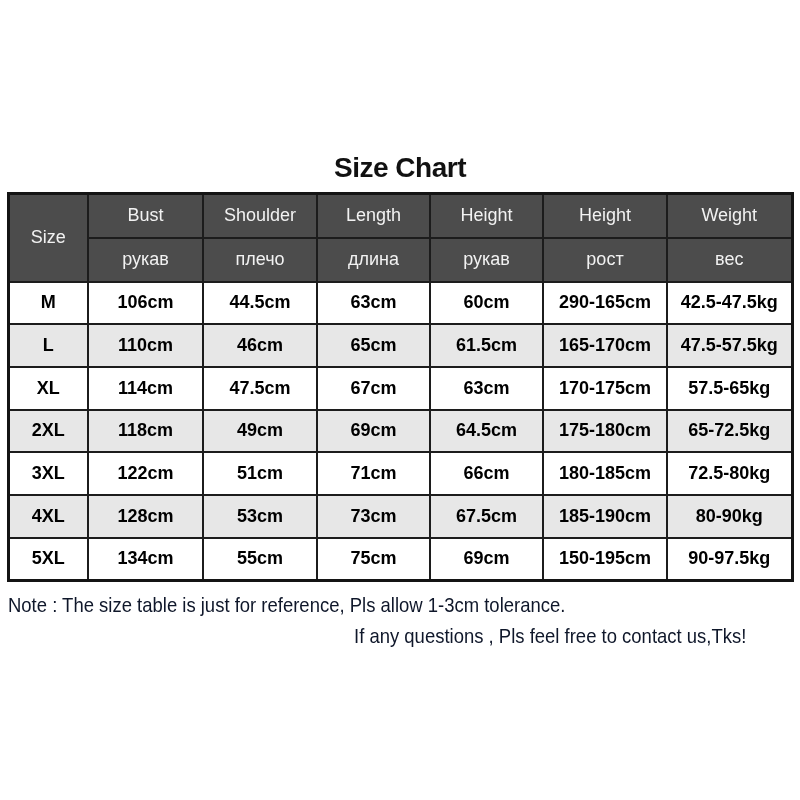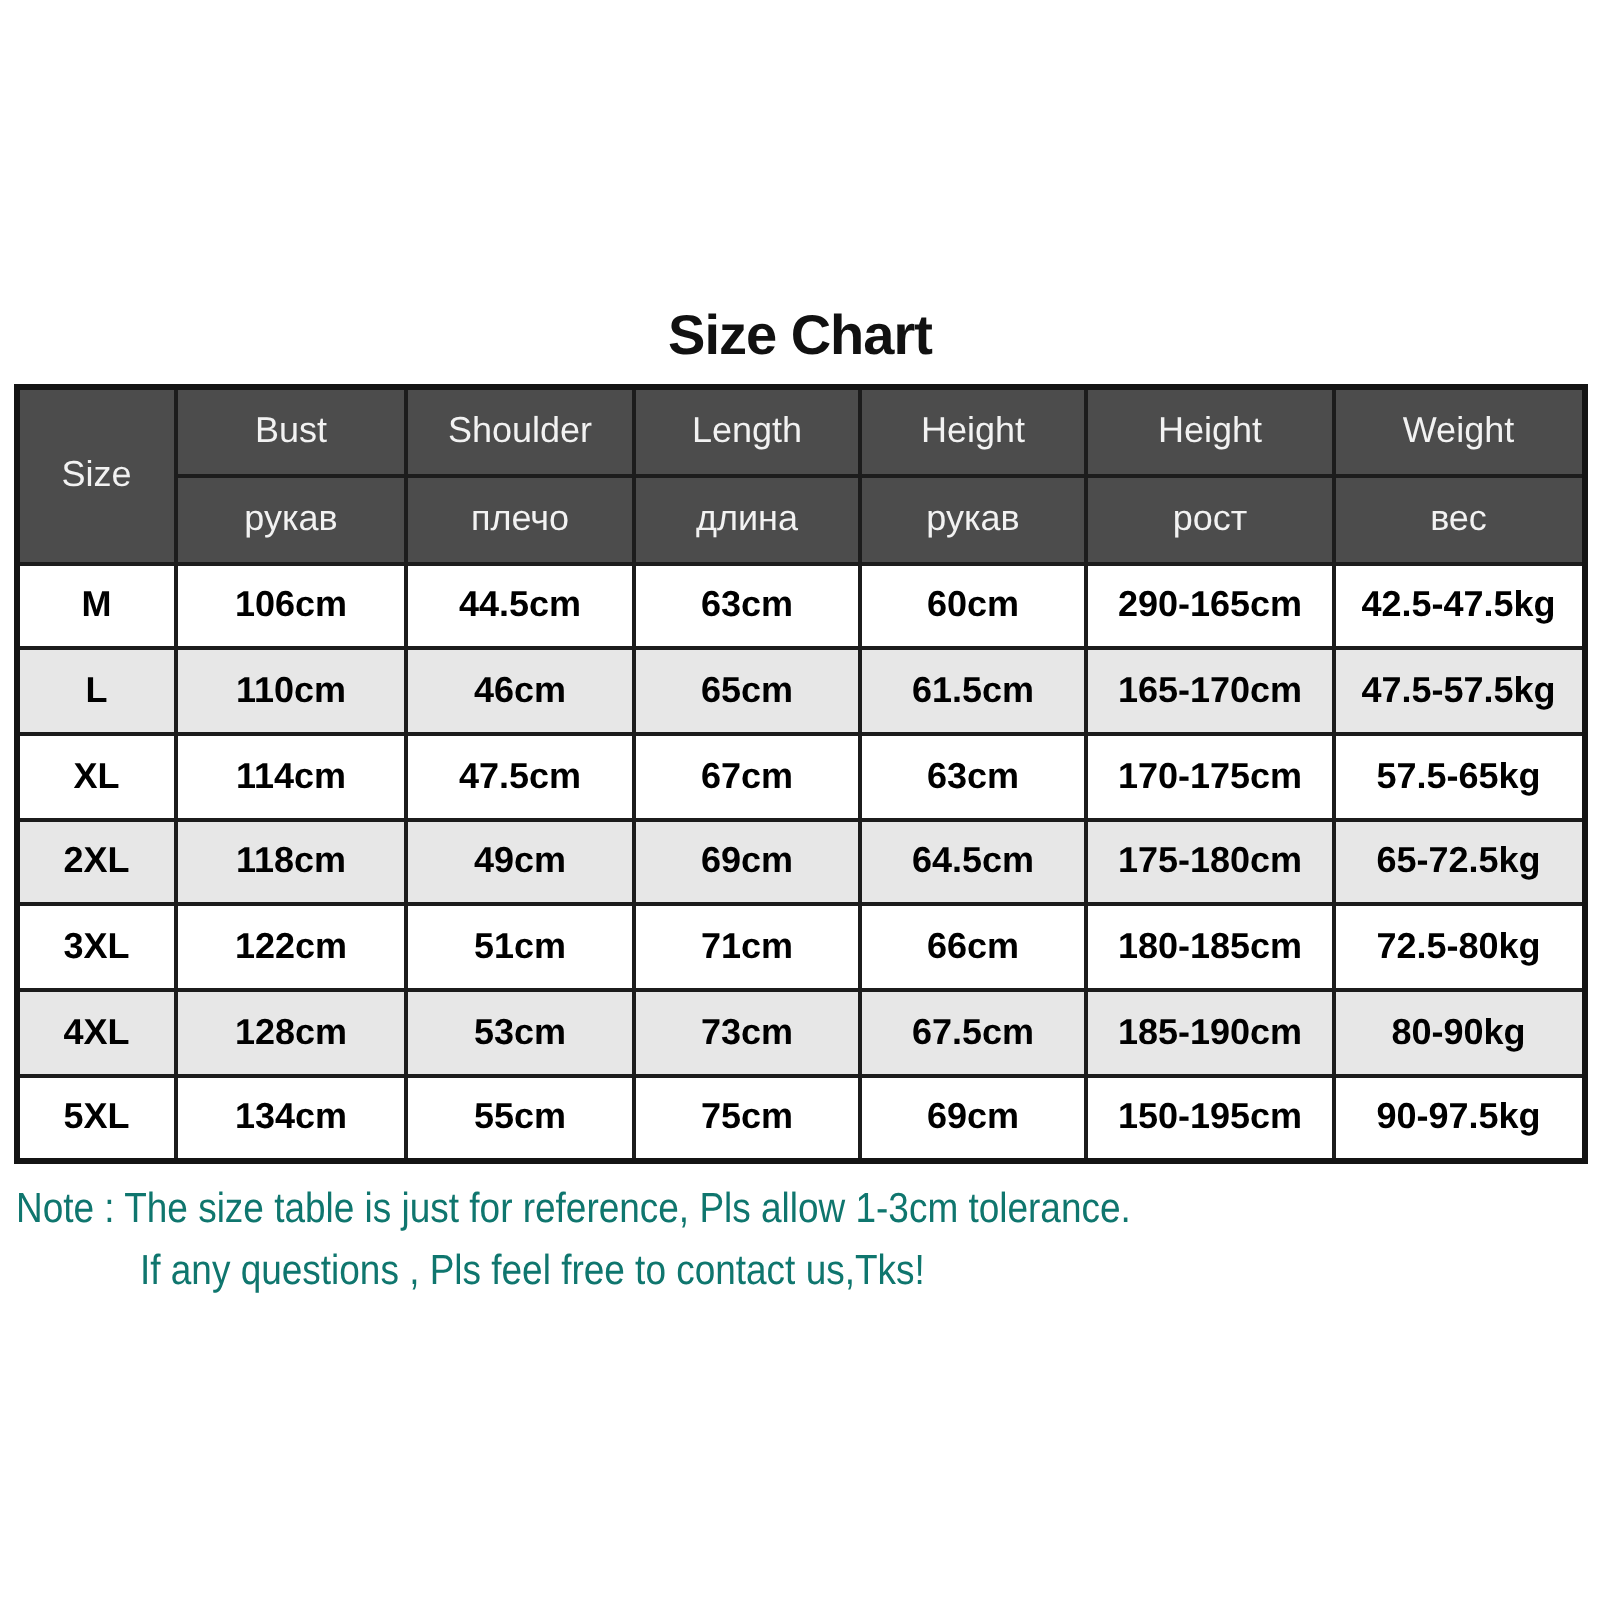--- a/index.html
+++ b/index.html
@@ -51,32 +51,32 @@
   }
   table.size-table td {
     background: #ffffff;
     color: #000000;
     font-size: 18px;
     font-weight: bold;
   }
   table.size-table tbody tr:nth-child(even) td { background: #e7e7e7; }
   .note {
     margin: 7px 0 0 8px;
-    color: #0f766e;
+    color: #0f172a;
     font-size: 21px;
     line-height: 31px;
     font-weight: normal;
   }
   .note .line { white-space: nowrap; }
   .note .line-inner {
     display: inline-block;
     transform: scaleX(0.88);
     transform-origin: left center;
   }
-  .note .line2 { padding-left: 62px; }
+  .note .line2 { padding-left: 62px; text-align: right; }
 </style>
 </head>
 <body>
 
 <div class="page">
 
   <h1 class="title">Size Chart</h1>
 
   <table class="size-table">
     <colgroup>

